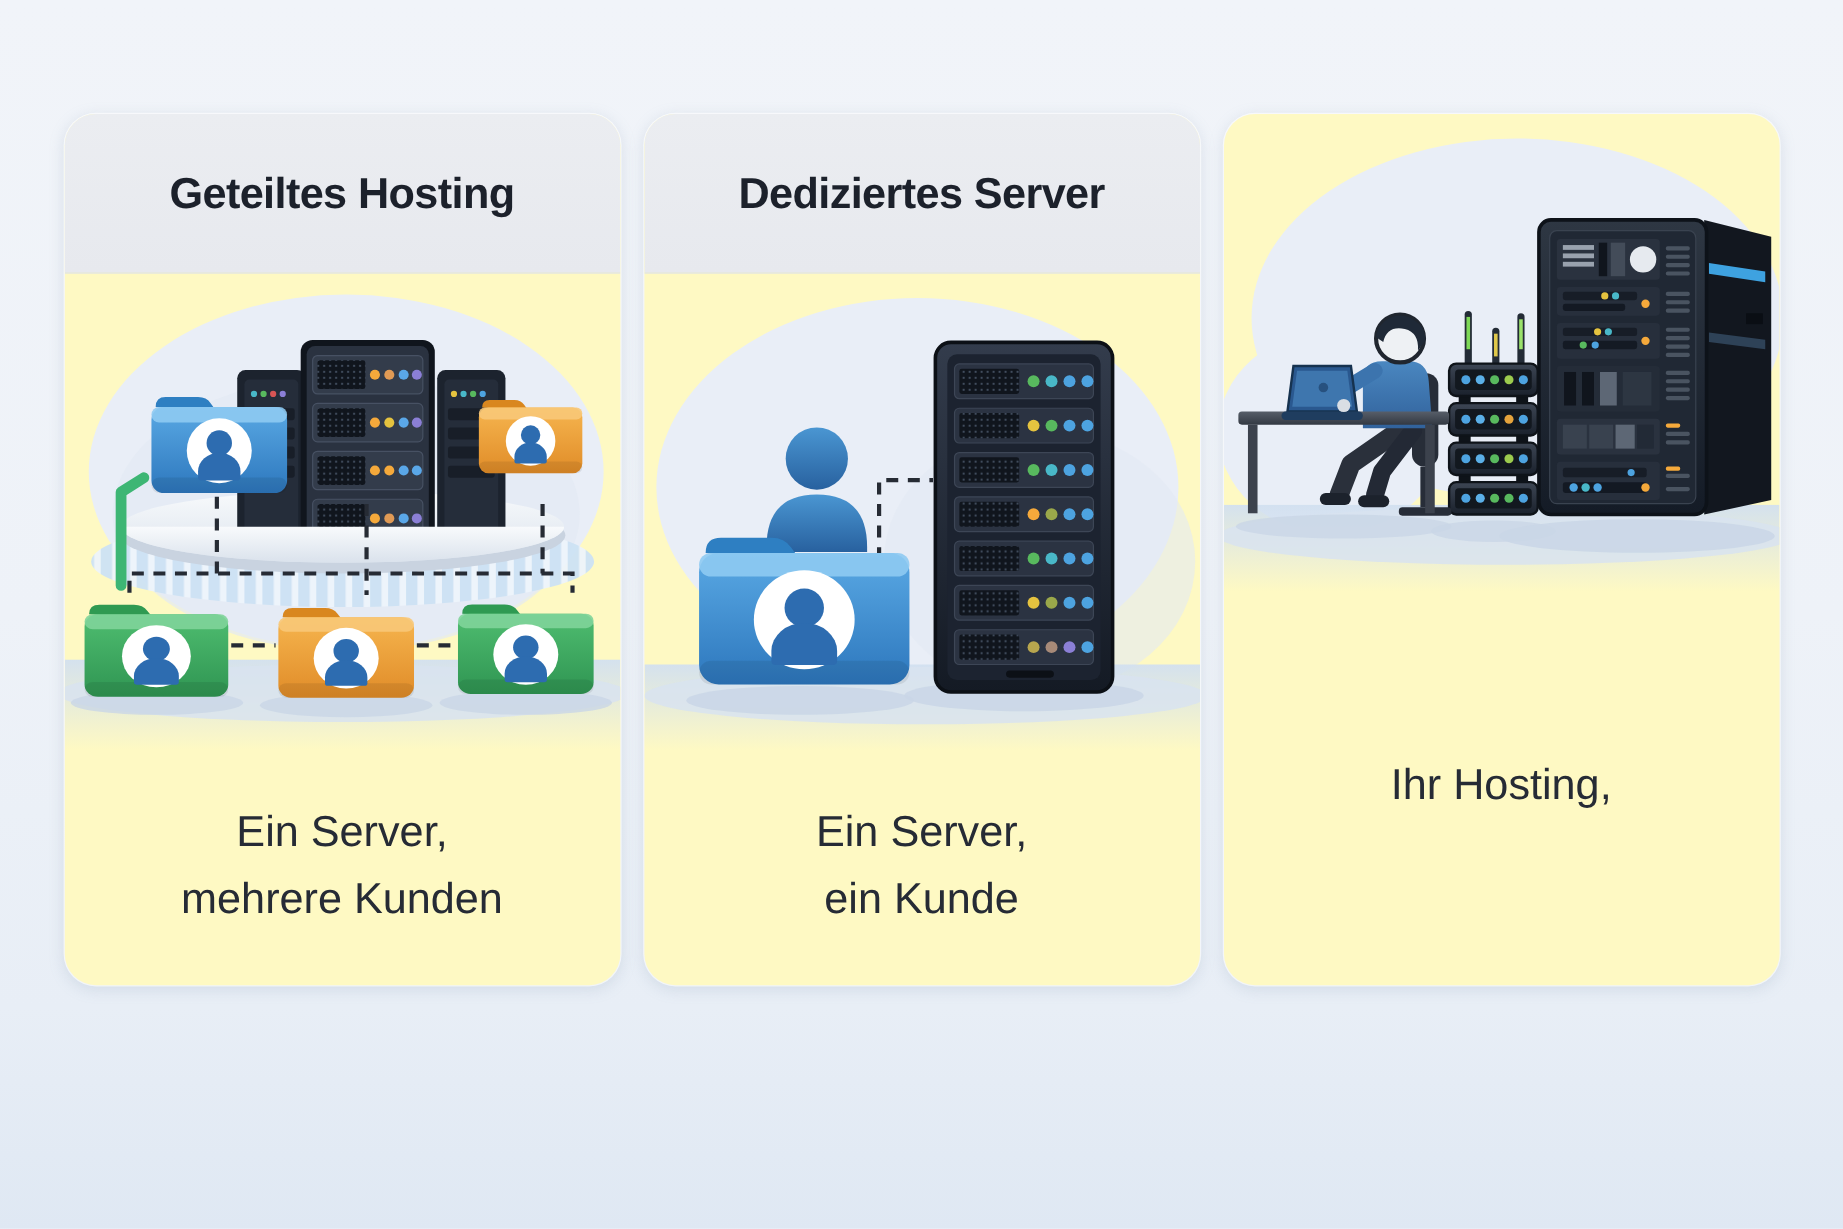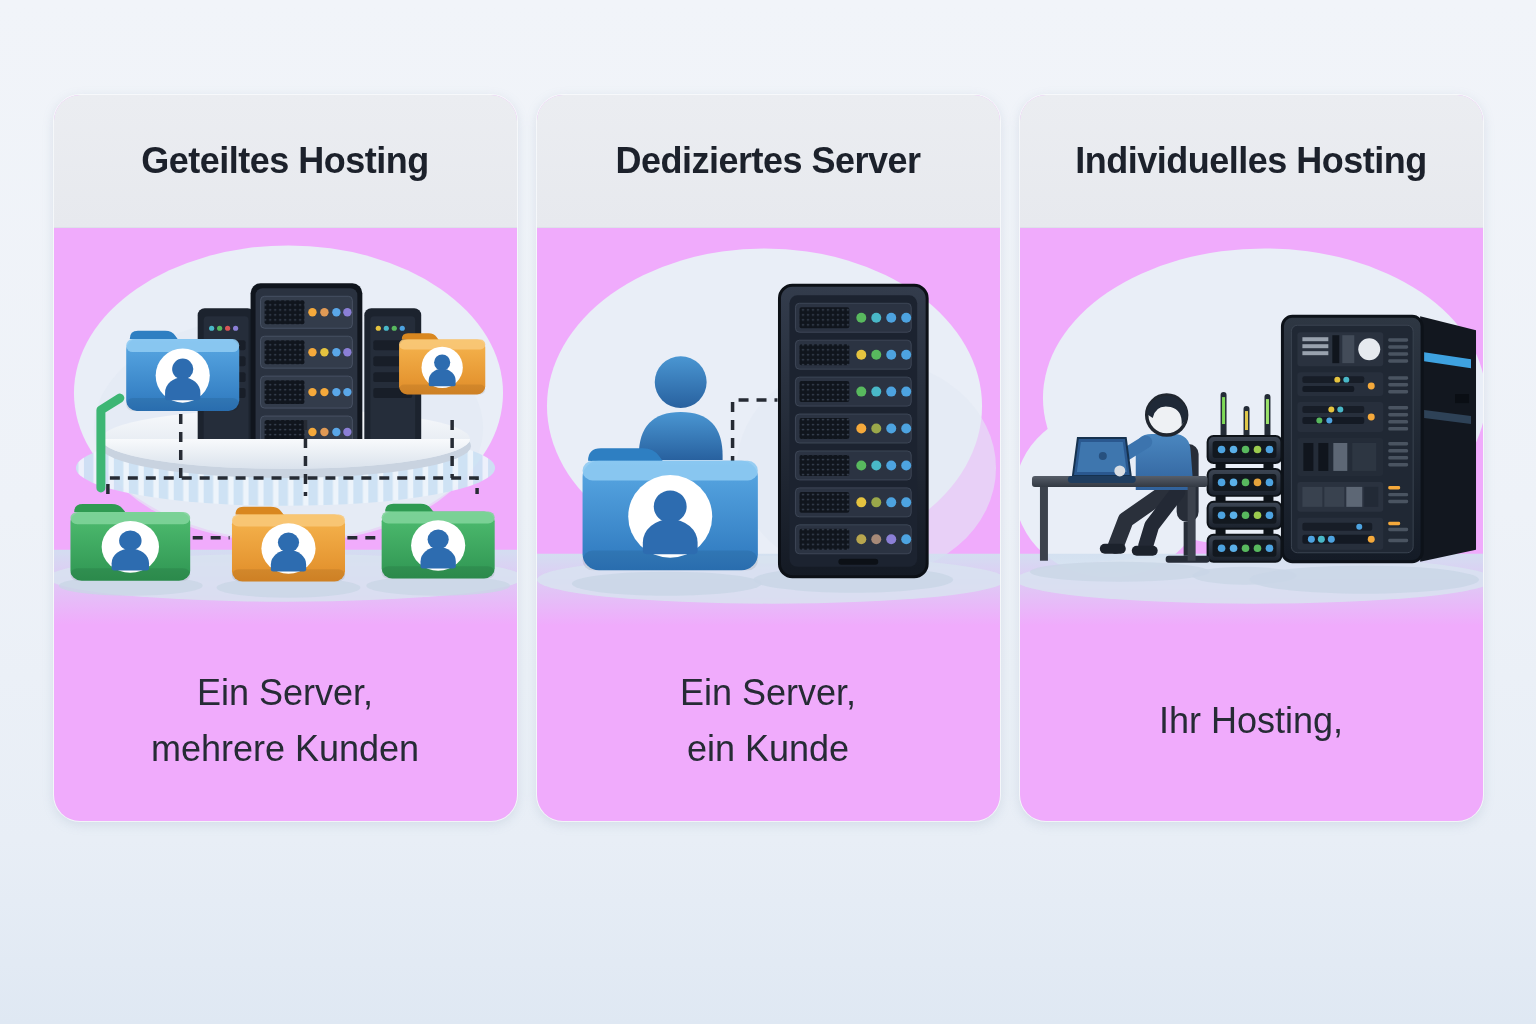--- a/index.html
+++ b/index.html
@@ -3,21 +3,21 @@
 <meta charset="utf-8">
 <style>
   html,body{margin:0;padding:0;}
   body{
     width:1536px;height:1024px;overflow:hidden;
     background:linear-gradient(180deg,#f1f4f9 0%,#eef2f8 50%,#e8eef6 82%,#dfe8f3 100%);
     font-family:"Liberation Sans", sans-serif;
   }
   .board{display:flex;gap:20px;justify-content:center;margin-top:95px;}
   .card{
-    width:463px;height:726px;border-radius:26px;background:#f0abfc;
+    width:463px;height:726px;border-radius:26px;background:#fef9c3;
     box-shadow:0 0 0 1px rgba(255,255,255,.65),0 3px 12px rgba(125,145,175,.22);
     overflow:hidden;display:flex;flex-direction:column;
   }
   .card-header{
     height:132px;flex:none;
     background:linear-gradient(180deg,#ebedf1,#e7e9ee);
     border-bottom:1px solid #dde1e8;
     display:flex;align-items:center;justify-content:center;
   }
   .card-title{margin:0;font-size:36px;font-weight:700;color:#1c212b;letter-spacing:-.5px;}
@@ -312,23 +312,20 @@
         <use href="#sym-folder-blue" width="100" height="80" transform="translate(42,204) scale(1.83 1.8)"></use>
       </svg>
     </div>
     <p class="caption">
       <span>Ein Server,</span>
       <span>ein Kunde</span>
     </p>
   </section>
 
   <section class="card">
-    <header class="card-header">
-      <h2 class="card-title">Individuelles Hosting</h2>
-    </header>
     <div class="illustration">
       <svg viewBox="0 0 464 420">
         <ellipse cx="245" cy="170" rx="222" ry="150" fill="#e9eef7"></ellipse>
         <ellipse cx="90" cy="265" rx="95" ry="85" fill="#e9eef7"></ellipse>
         <rect x="0" y="326" width="464" height="72" fill="url(#gGround)"></rect>
         <ellipse cx="235" cy="352" rx="240" ry="24" fill="#d8e3f0" opacity=".85"></ellipse>
         <ellipse cx="100" cy="344" rx="90" ry="10" fill="#c9d6e6" opacity=".8"></ellipse>
         <ellipse cx="225" cy="348" rx="52" ry="9" fill="#c9d6e6" opacity=".8"></ellipse>
         <ellipse cx="345" cy="352" rx="115" ry="14" fill="#c9d6e6" opacity=".85"></ellipse>
 

